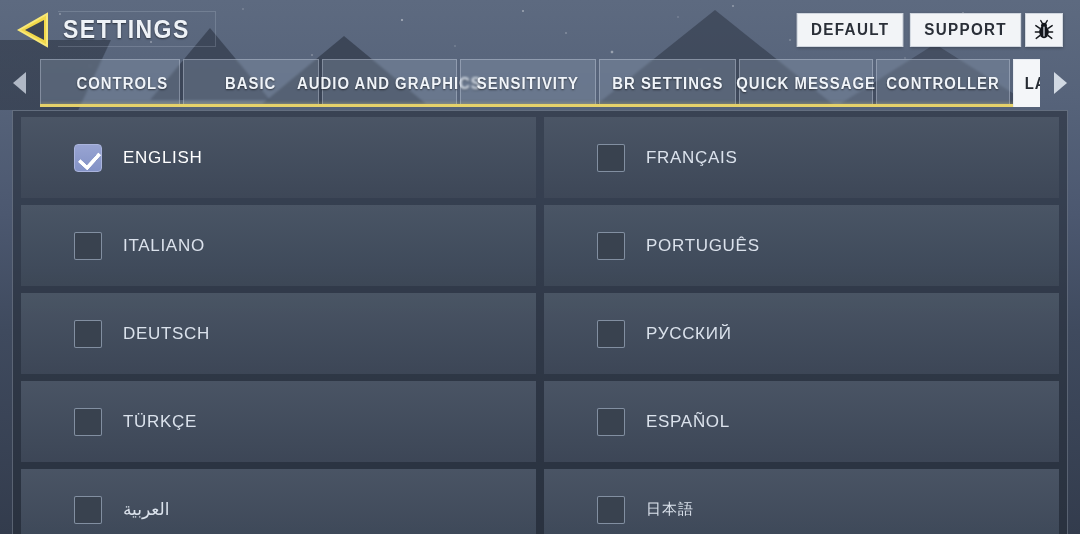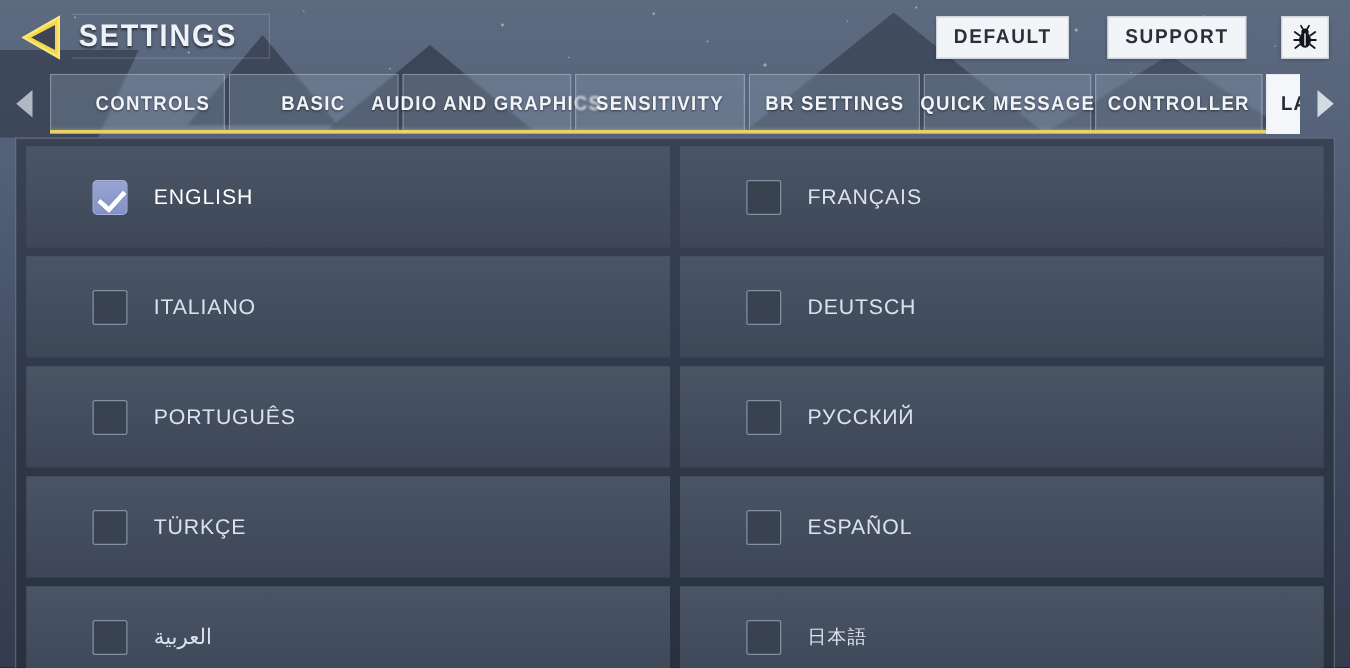--- a/index.html
+++ b/index.html
@@ -110,21 +110,21 @@
     font-weight: 700;
     letter-spacing: 1.6px;
     color: #eef2f7;
     transform: scaleX(.92);
     transform-origin: left center;
     text-shadow: 0 1px 2px rgba(0,0,0,.55);
   }
 
   .hdr-btns {
     position: absolute; right: 16px; top: 13px;
-    display: flex; gap: 24px; align-items: flex-end;
+    display: flex; gap: 0; align-items: flex-end;
   }
   .hdr-btn {
     height: 34px;
     min-width: 96px;
     padding: 0 14px;
     background: #f2f4f7;
     border: 1px solid #cfd5de;
     display: flex; align-items: center; justify-content: center;
     font-family: "Liberation Sans Narrow", "Liberation Sans", sans-serif;
     font-size: 16px;
@@ -366,30 +366,30 @@
         <span class="lang-label">FRANÇAIS</span>
       </div>
 
       <div class="lang-row">
         <div class="cbox"></div>
         <span class="lang-label">ITALIANO</span>
       </div>
 
       <div class="lang-row">
         <div class="cbox"></div>
+        <span class="lang-label">PORTUGUÊS</span>
+      </div>
+
+      <div class="lang-row">
+        <div class="cbox"></div>
         <span class="lang-label">DEUTSCH</span>
       </div>
 
       <div class="lang-row">
         <div class="cbox"></div>
-        <span class="lang-label">PORTUGUÊS</span>
-      </div>
-
-      <div class="lang-row">
-        <div class="cbox"></div>
         <span class="lang-label">РУССКИЙ</span>
       </div>
 
       <div class="lang-row">
         <div class="cbox"></div>
         <span class="lang-label">TÜRKÇE</span>
       </div>
 
       <div class="lang-row">
         <div class="cbox"></div>

